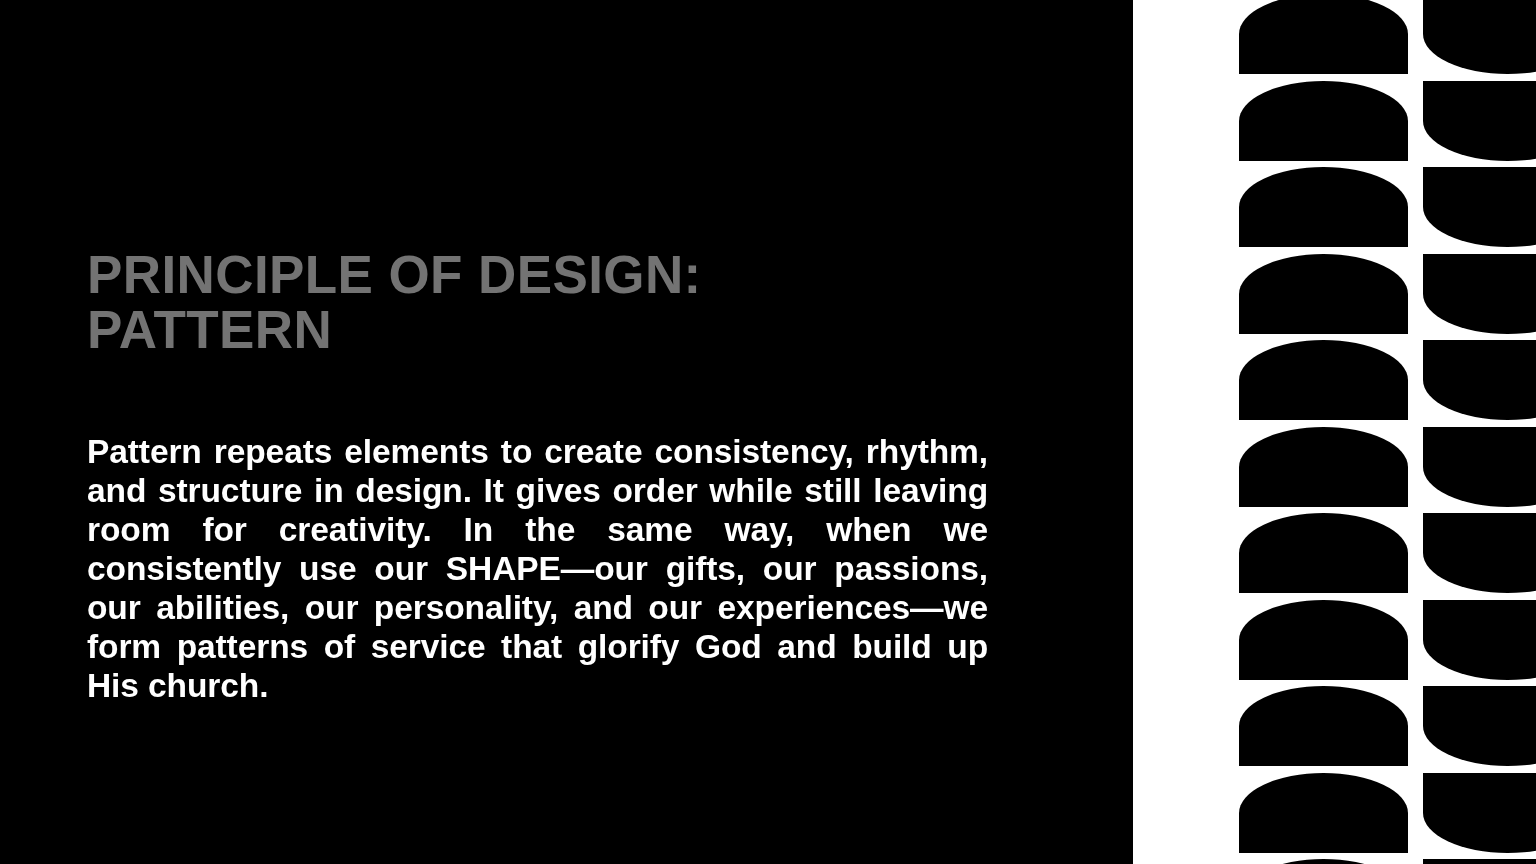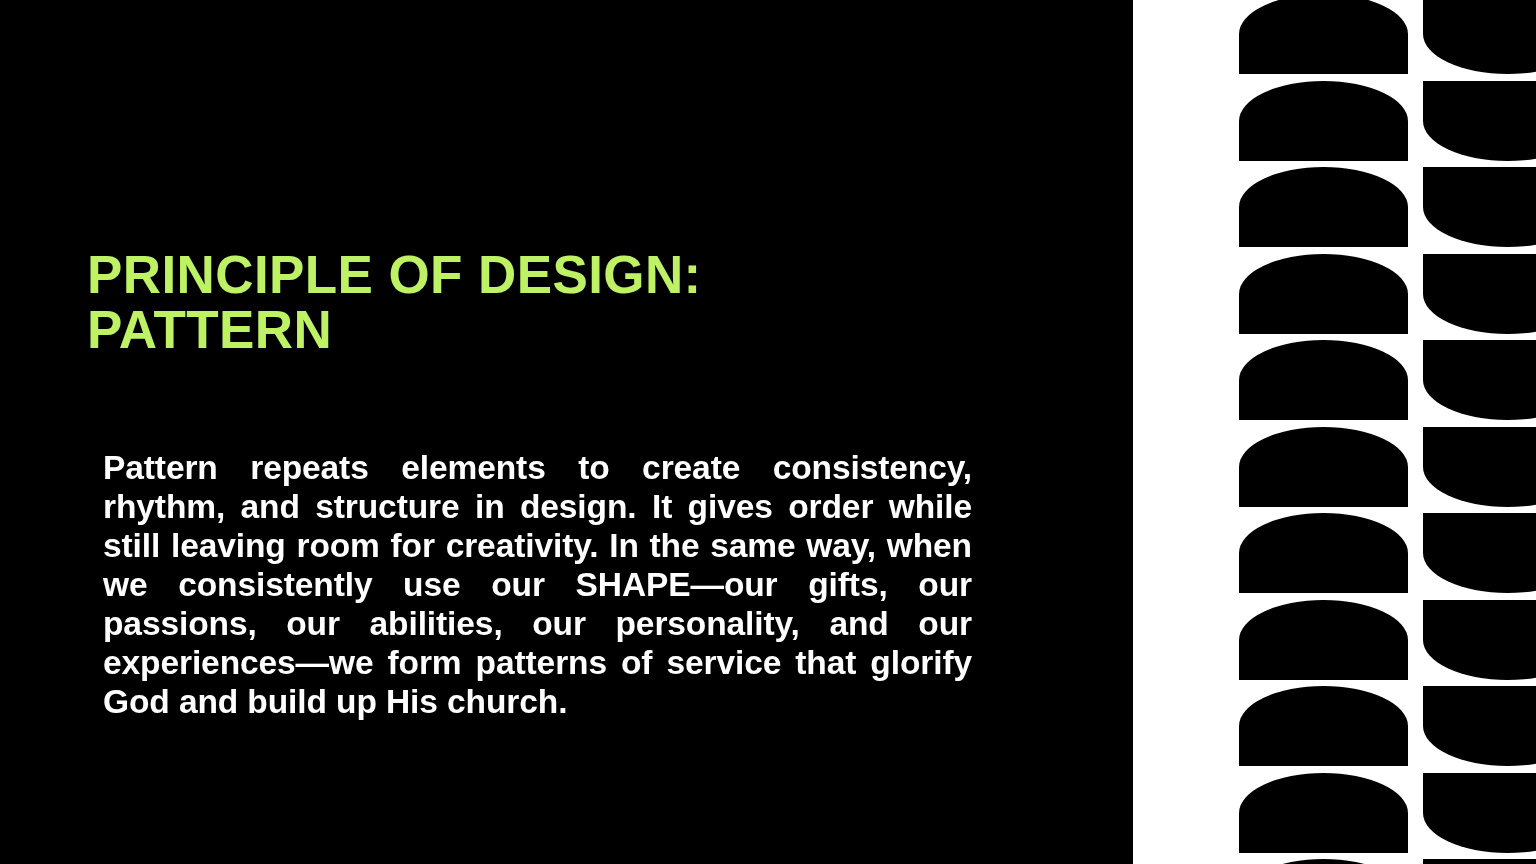--- a/index.html
+++ b/index.html
@@ -33,39 +33,39 @@
 
   .title-block {
     position: absolute;
     left: 87px;
     top: 248px;
     width: 900px;
   }
 
   .slide-title {
     margin: 0;
-    color: #bef264;
+    color: #737373;
     font-family: "Liberation Sans", sans-serif;
     font-size: 53px;
     font-weight: bold;
     line-height: 1.03;
     letter-spacing: 0.4px;
     text-transform: uppercase;
     white-space: pre-line;
   }
 
   .body-block {
     position: absolute;
     left: 87px;
     top: 432px;
     width: 901px;
   }
 
   .body-text {
-    margin: 16px;
+    margin: 0;
     color: #FFFFFF;
     font-family: "Liberation Sans", sans-serif;
     font-size: 33.5px;
     font-weight: bold;
     line-height: 1.165;
     text-align: justify;
     text-justify: inter-word;
     letter-spacing: -0.1px;
   }
 

